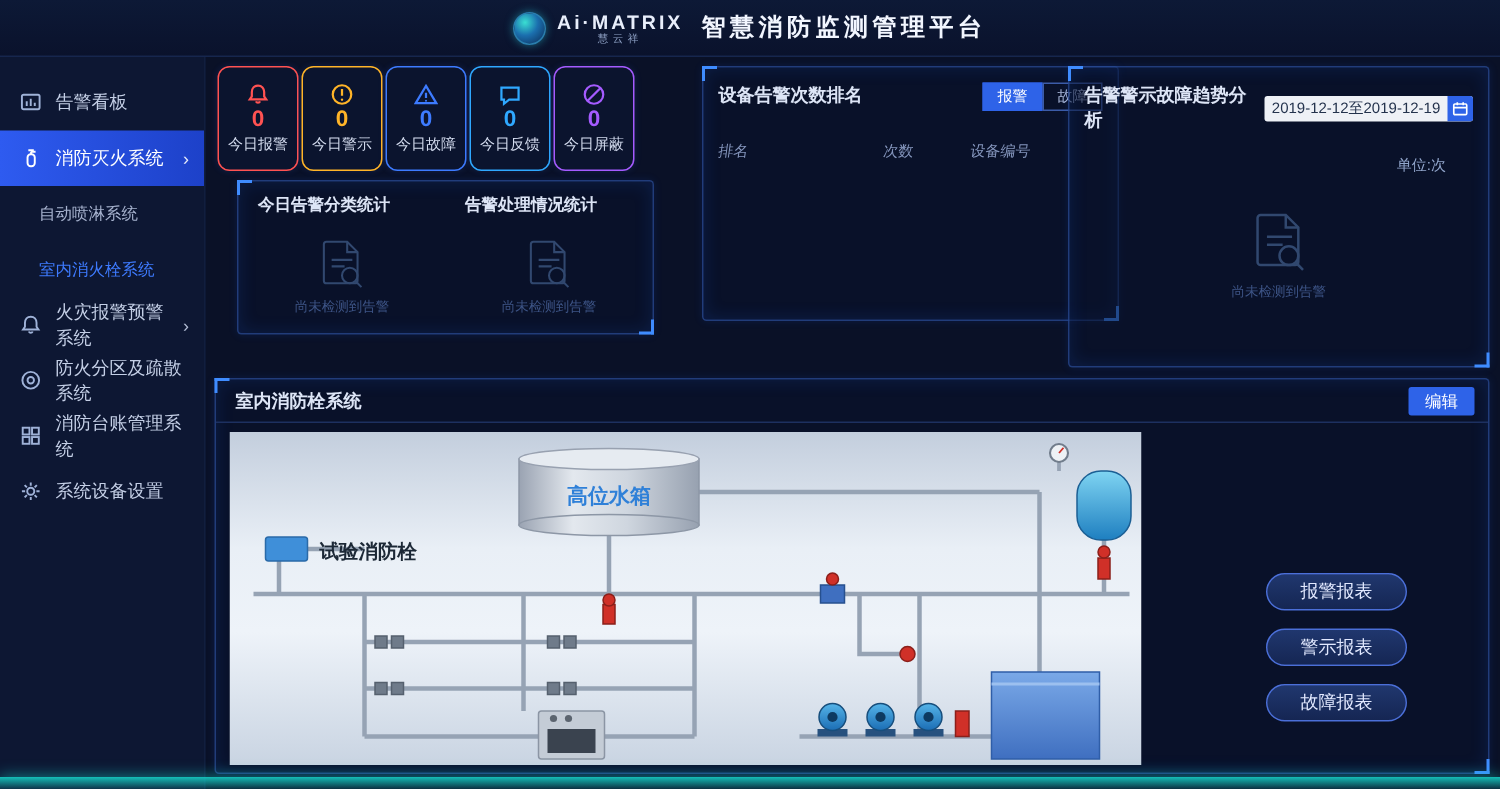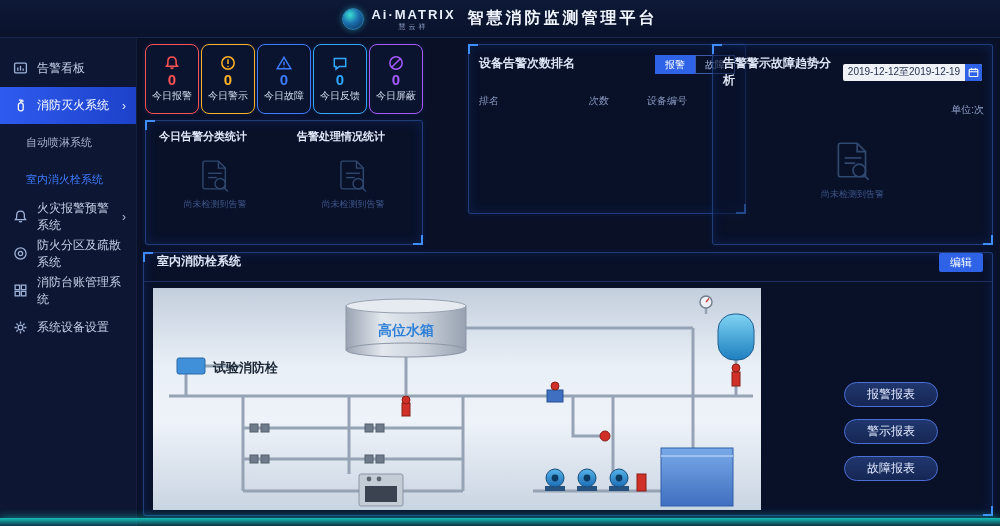--- a/index.html
+++ b/index.html
@@ -74,21 +74,21 @@
     display:flex; flex-direction:column; align-items:center; justify-content:center; gap:1px;
     box-shadow:0 0 5px rgba(60,110,255,.15);
     cursor:pointer;
   }
   .stat-icon { width:16px; height:16px; }
   .stat-icon svg { width:16px; height:16px; stroke:currentColor; fill:none; stroke-width:1.3; }
   .stat-value { font-size:15px; font-weight:bold; line-height:1.1; }
   .stat-label { font-size:10px; color:#d3dbee; }
 
   
-  .classify-panel { left:145px; top:120px; width:278px; height:125px; display:flex;justify-content:center; }
+  .classify-panel { left:158px; top:120px; width:278px; height:103px; display:flex;justify-content:center; }
   .classify-half { flex:1; position:relative; padding-top:8px; display:flex; flex-direction:column; align-items:center; }
   .classify-half .panel-title { font-size:11px; align-self:flex-start; padding-left:13px; }
   .empty-box { display:flex; flex-direction:column; align-items:center; gap:4px; margin-top:12px; }
   .empty-text { font-size:9px; color:#3d5486; }
 
   
   .rank-panel { left:428px; top:44px; width:278px; height:170px; padding:10px 10px 0 10px;margin-left:40px; }
   .rank-head { display:flex; align-items:flex-start; }
   .rank-tabs { margin-left:auto; display:flex;justify-content:flex-end; }
   .tab {
@@ -107,28 +107,28 @@
   .date-ctrl {
     margin-left:auto; display:flex; align-items:center; height:17px;
     background:#eef1f6; border-radius:2px; overflow:hidden; cursor:pointer;
   }
   .date-text { font-size:10px; color:#24334d; padding:0 5px; white-space:nowrap; }
   .date-btn {
     width:17px; height:17px; background:#2e63e8; display:flex; align-items:center; justify-content:center;
     cursor:pointer; border:none;
   }
   .date-btn svg { width:11px; height:11px; stroke:#fff; fill:none; stroke-width:1.4; }
-  .trend-unit { position:absolute; top:58px; right:8px; font-size:10px; color:#92a6cc; }
+  .trend-unit { position:absolute; top:58px; right:28px; font-size:10px; color:#92a6cc; }
   .trend-empty { position:absolute; left:0; right:0; top:92px; display:flex; flex-direction:column; align-items:center; gap:5px; }
 
   .doc-icon svg { display:block; }
 
   
   .hydrant-panel { left:143px; top:252px; width:850px; height:264px; }
-  .hydrant-head { height:29px; display:flex; align-items:flex-start; padding:0 9px 0 13px; border-bottom:1px solid #1d3060; }
+  .hydrant-head { height:29px; display:flex; align-items:center; padding:0 9px 0 13px; border-bottom:1px solid #1d3060; }
   .edit-btn {
     margin-left:auto; background:#2e63e8; color:#fff; font-size:11px;
     padding:2px 11px; border:none; border-radius:2px; cursor:pointer;
   }
   .diagram-wrap { position:absolute; left:9px; top:35px; width:608px; height:222px; }
   .diagram-wrap svg { width:100%; height:100%; display:block; }
   .report-btn {
     position:absolute; left:700px; width:94px; height:25px;
     background:linear-gradient(180deg,#20376e,#152653);
     border:1px solid #4b6fd8; border-radius:13px;

